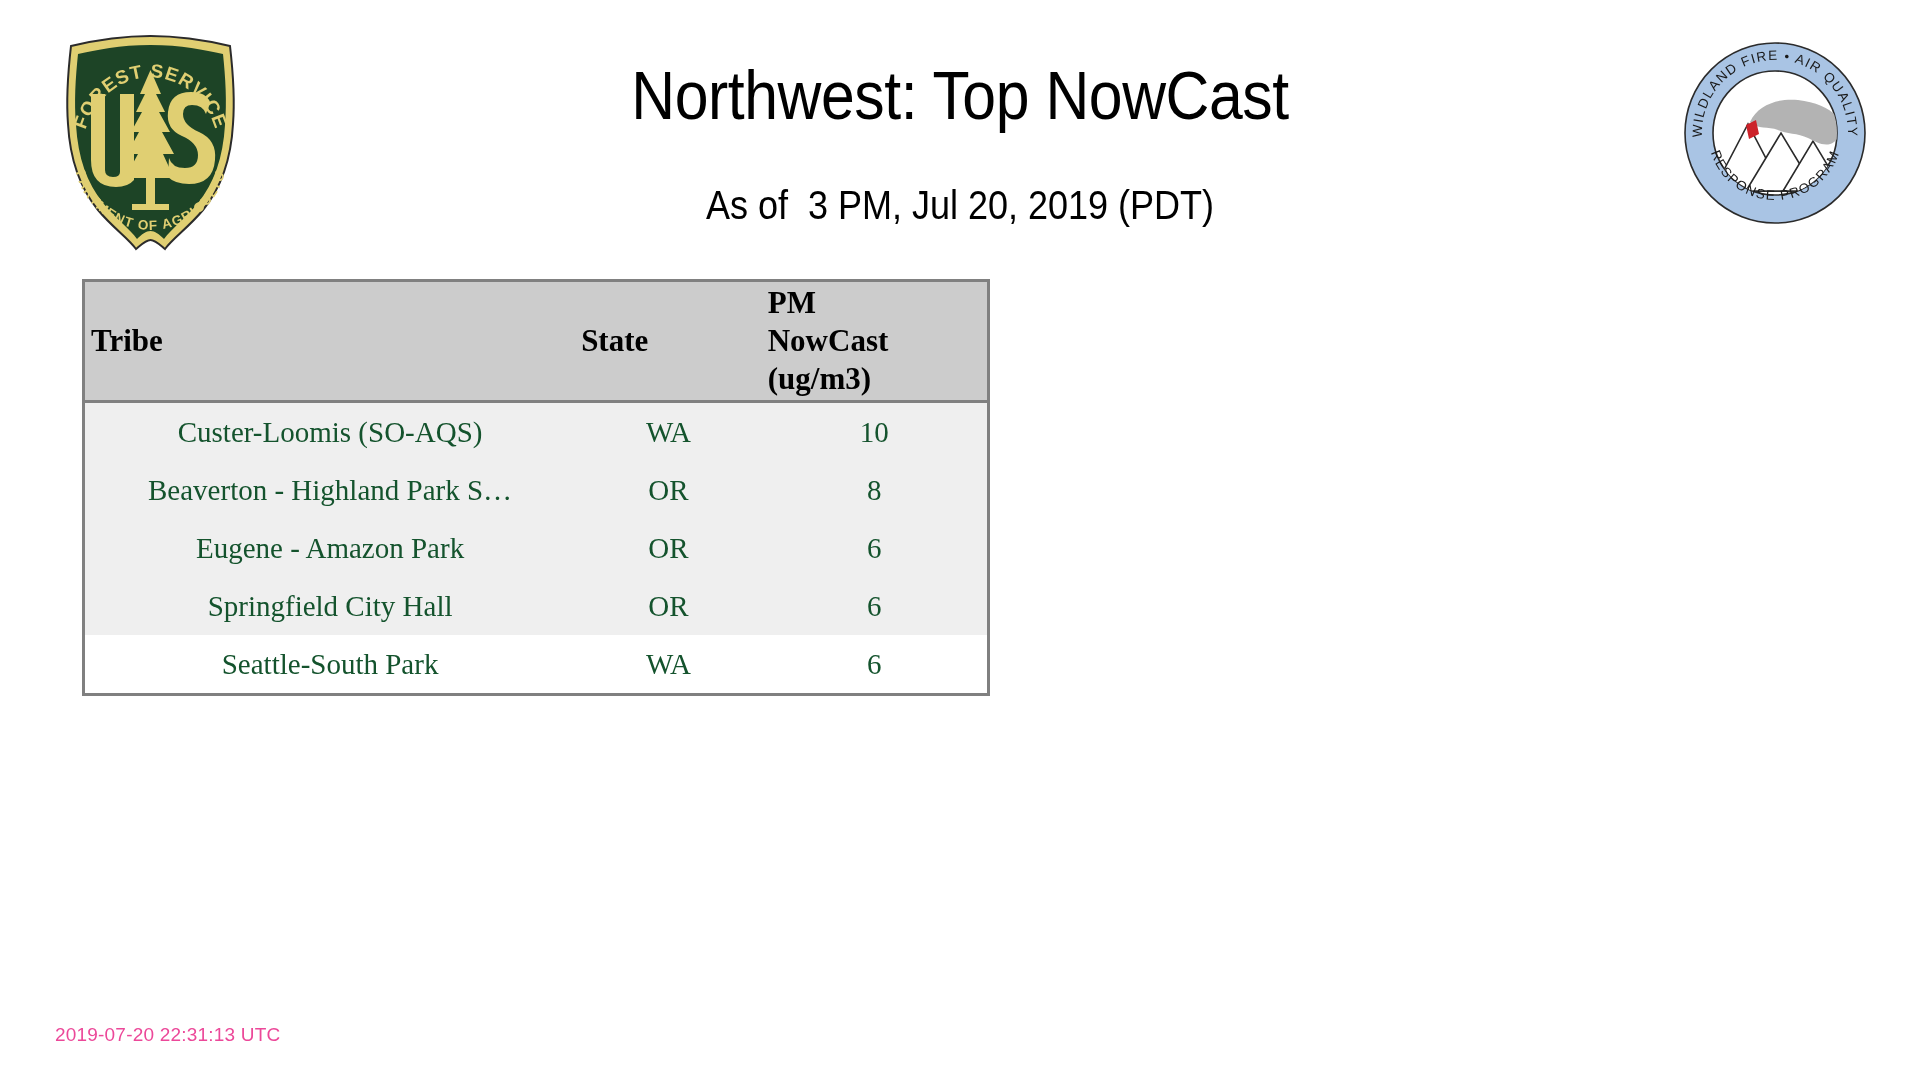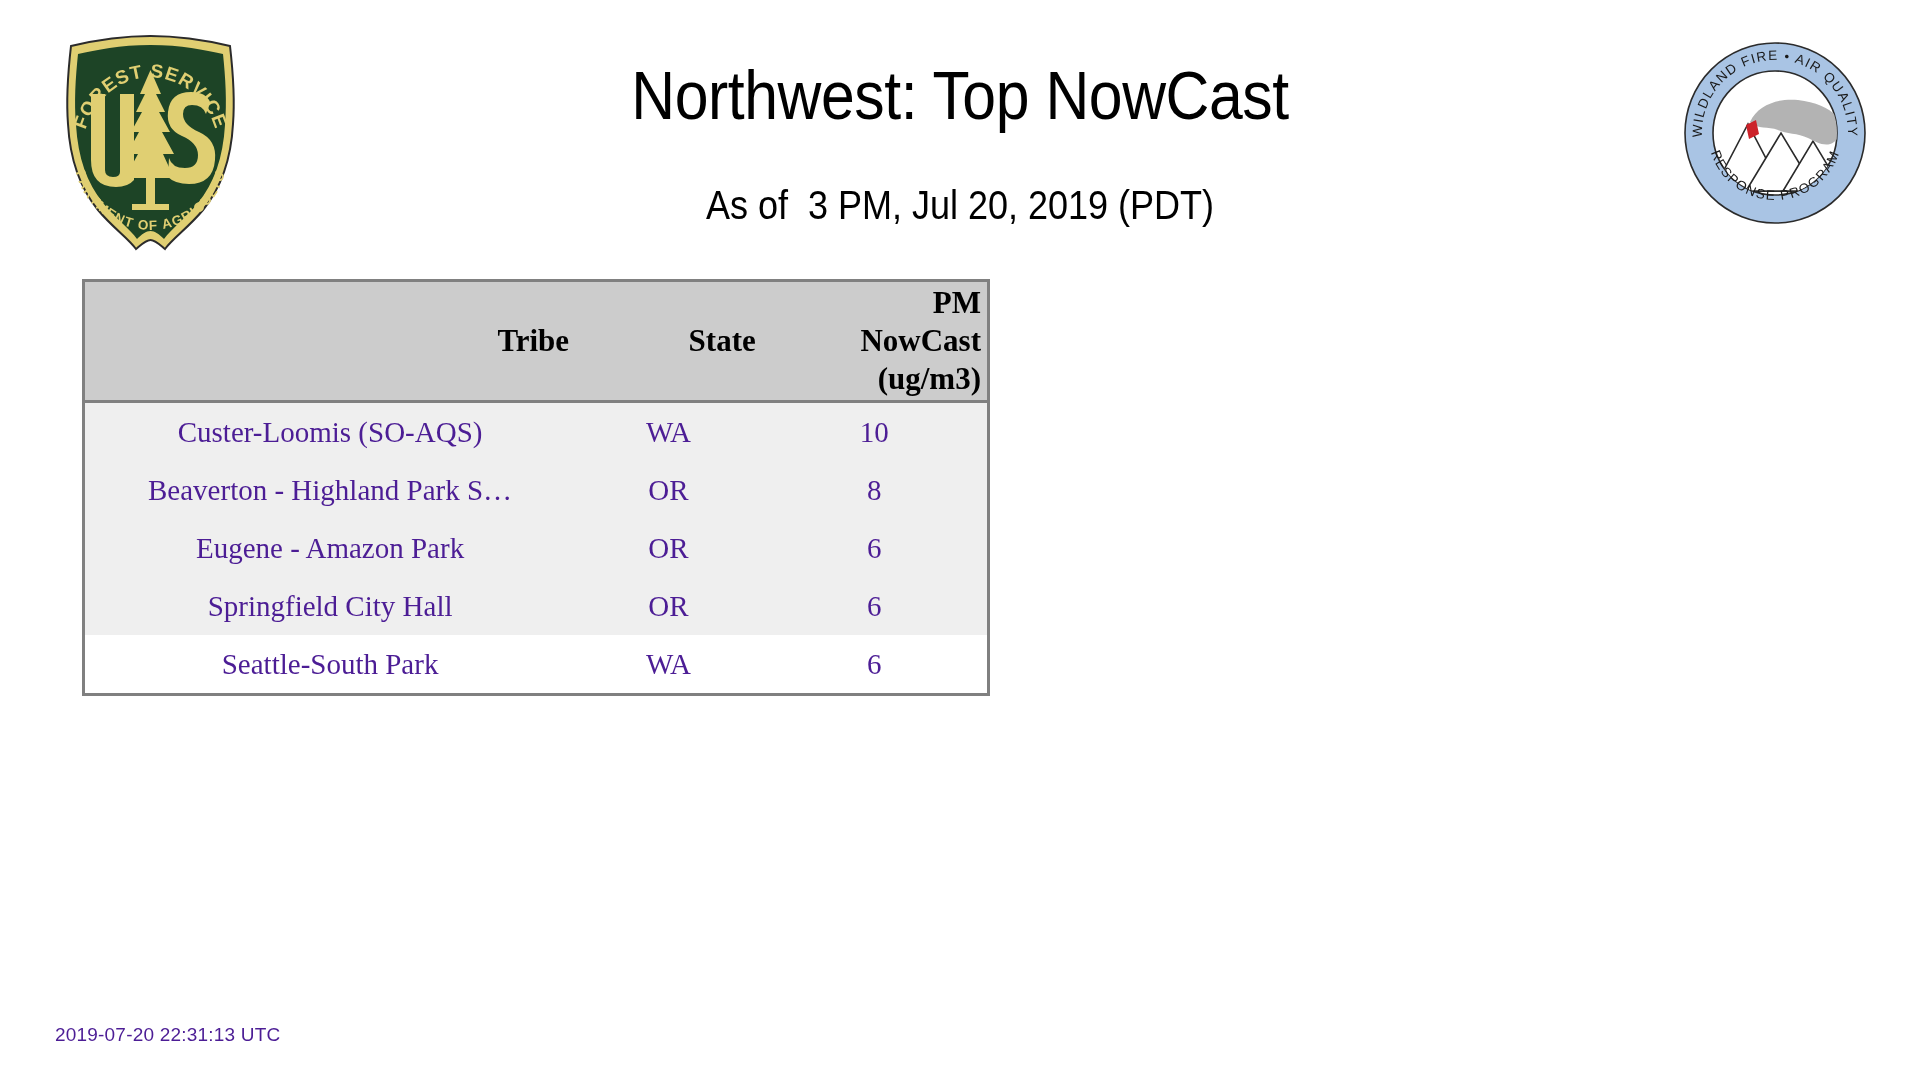--- a/index.html
+++ b/index.html
@@ -95,53 +95,53 @@
   table.nowcast col.c-pm    { width: 226px; }
 
   table.nowcast thead th {
     background: #cccccc;
     border-bottom: 3px solid #808080;
     font-family: "Liberation Serif", serif;
     font-weight: bold;
     font-size: 31px;
     line-height: 38px;
     color: #000000;
-    text-align: right;
+    text-align: left;
     vertical-align: middle;
     height: 118px;
     padding: 0 6px;
     white-space: pre-line;
   }
 
   table.nowcast tbody td {
     font-family: "Liberation Serif", serif;
     font-weight: 400;
     font-size: 29px;
     line-height: 34px;
-    color: #4c1d95;
+    color: #14532d;
     text-align: center;
     vertical-align: middle;
     height: 58px;
     padding: 0 6px;
     border: none;
     white-space: nowrap;
     overflow: hidden;
   }
   table.nowcast tbody tr.odd td  { background: #efefef; }
   table.nowcast tbody tr.even td { background: #ffffff; }
 
   
   .footer-stamp {
     position: absolute;
     left: 55px;
     top: 1024px;
     font-family: "Liberation Sans", sans-serif;
     font-size: 19px;
     line-height: 22px;
-    color: #4c1d95;
+    color: #ec4899;
     letter-spacing: 0.2px;
     white-space: nowrap;
   }
 </style>
 </head>
 <body>
 
 <div class="header-band">
 
   <div class="usfs-logo">

